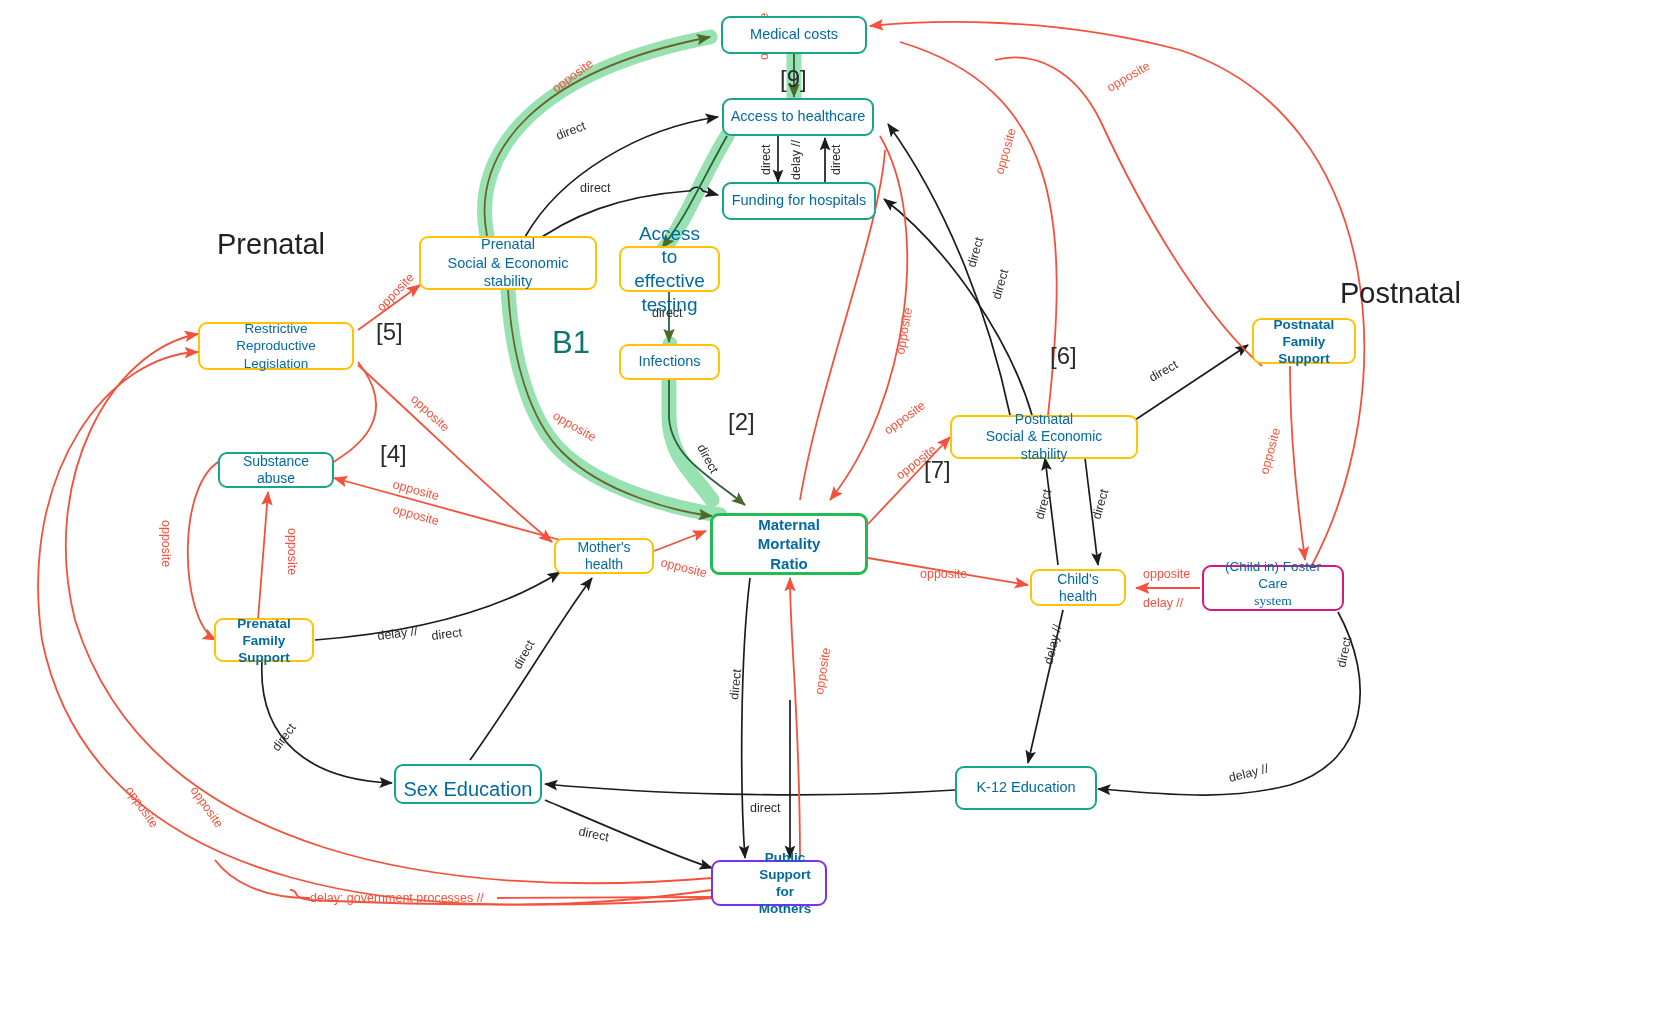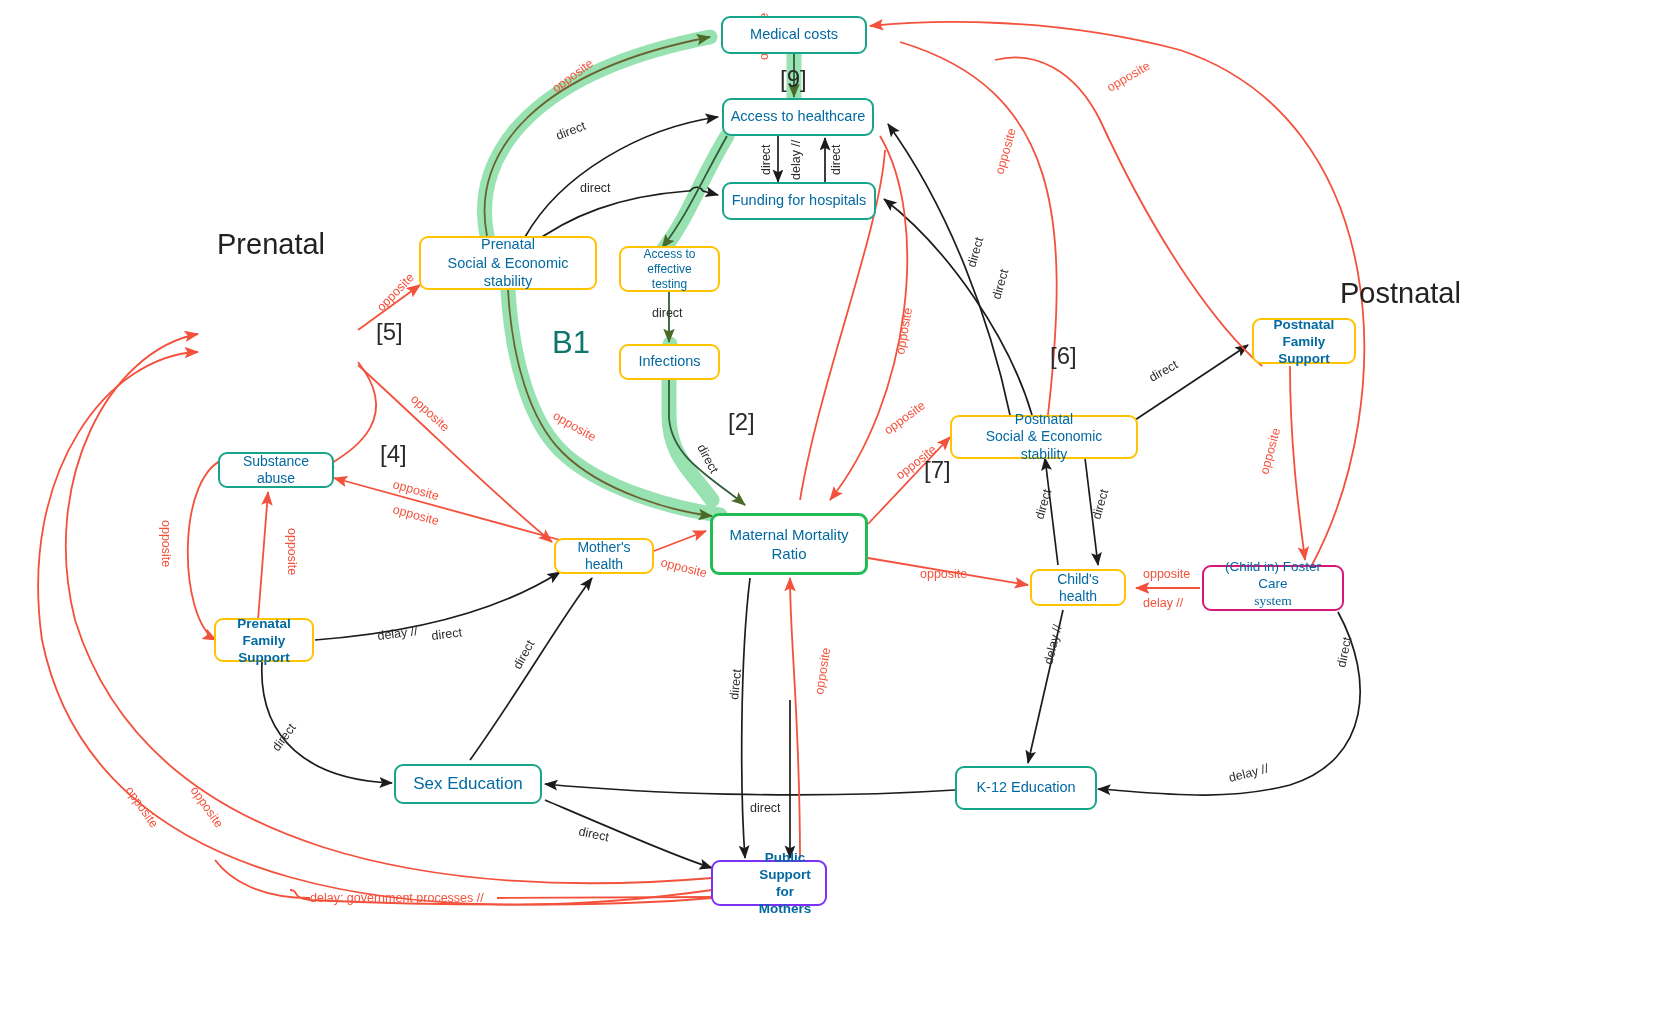--- a/index.html
+++ b/index.html
@@ -6,21 +6,21 @@
   body{width:1664px;height:1022px;overflow:hidden;
        font-family:"Liberation Sans","DejaVu Sans",sans-serif;}
   #stage{position:relative;width:1664px;height:1022px;background:#fff;}
   svg.layer{position:absolute;left:0;top:0;width:1664px;height:1022px;}
   .node{position:absolute;box-sizing:border-box;display:flex;align-items:center;
         justify-content:center;text-align:center;border-radius:9px;background:#fff;
         border:2.2px solid #ccc;color:#0369a1;line-height:1.18;z-index:5;}
   .node span{display:block;padding:0 6px;}
   .n-teal{border-color:#17a589;}
   .n-amber{border-color:#ffc300;}
-  .n-green{border-color:#22bb55;border-width:3.4px;font-weight:normal;}
+  .n-green{border-color:#22bb55;border-width:3.4px;font-weight:bold;}
   .n-magenta{border-color:#d6187d;}
   .n-purple{border-color:#7b2ff7;font-weight:bold;}
   .bold{font-weight:bold;}
   .grouplabel{position:absolute;font-size:29px;color:#222;z-index:6;}
   .looplabel{position:absolute;font-size:24px;color:#2b2b2b;z-index:6;}
   .bigloop{position:absolute;font-size:31px;color:#0f766e;z-index:6;}
   text.elab{font-family:"Liberation Sans","DejaVu Sans",sans-serif;font-size:12.5px;}
   text.eblack{fill:#2b2b2b;}
   text.ered{fill:#f4513c;}
 </style>
@@ -217,31 +217,37 @@
     <span>Funding for hospitals</span>
   </div>
 
   <div class="node n-amber" style="left:419px;top:236px;width:178px;height:54px;font-size:14.5px;">
     <span style="line-height:1.3;">
       <span style="display: block;">Prenatal</span>
       <span style="display: block;">Social &amp; Economic stability</span>
     </span>
   </div>
 
-  <div class="node n-amber" style="left:619px;top:246px;width:101px;height:46px;font-size:12px;">
+  <div class="node n-amber" style="left:619px;top:246px;width:101px;height:46px;font-size:19px;">
     <span style="line-height:1.25;">
       <span style="display: block;">Access to</span>
       <span style="display: block;">effective testing</span>
     </span>
   </div>
 
   <div class="node n-amber" style="left:619px;top:344px;width:101px;height:36px;font-size:14.5px;">
     <span>Infections</span>
   </div>
 
+  <div class="node n-amber" style="left:198px;top:322px;width:156px;height:48px;font-size:13.5px;">
+    <span style="line-height:1.28;">
+      <span style="display: block;">Restrictive Reproductive</span>
+      <span style="display: block;">Legislation</span>
+    </span>
+  </div>
 
   <div class="node n-teal" style="left:218px;top:452px;width:116px;height:36px;font-size:14px;">
     <span>Substance abuse</span>
   </div>
 
   <div class="node n-amber bold" style="left:214px;top:618px;width:100px;height:44px;font-size:13.5px;">
     <span style="line-height:1.26;">
       <span style="display: block;">Prenatal</span>
       <span style="display: block;">Family Support</span>
     </span>
@@ -280,21 +286,21 @@
     <span style="line-height:1.26;">
       <span style="display: block;">(Child in) Foster Care</span>
       <span style="display: block; font-family: Liberation Serif, serif;">system</span>
     </span>
   </div>
 
   <div class="node n-teal" style="left:955px;top:766px;width:142px;height:44px;font-size:14.5px;">
     <span>K-12 Education</span>
   </div>
 
-  <div class="node n-teal" style="left:394px;top:764px;width:148px;height:40px;font-size:17px;">
+  <div class="node n-teal" style="left:394px;top:764px;width:148px;height:40px;font-size:20px;align-items:flex-end;">
     <span>Sex Education</span>
   </div>
 
   <div class="node n-purple" style="left:711px;top:860px;width:116px;height:46px;font-size:13.5px;padding-left:32px;">
     <span style="line-height:1.26;">
       <span style="display: block;">Public Support for</span>
       <span style="display: block;">Mothers</span>
     </span>
   </div>
 

